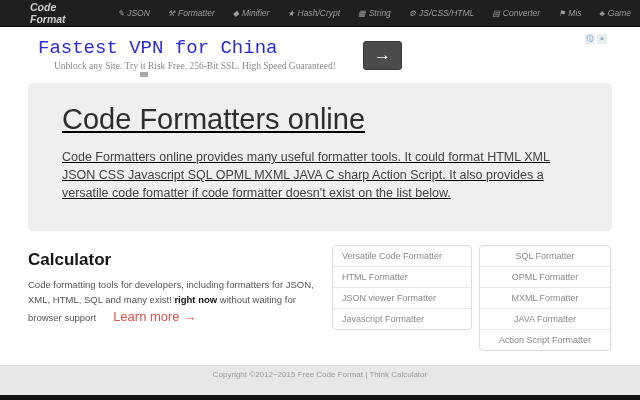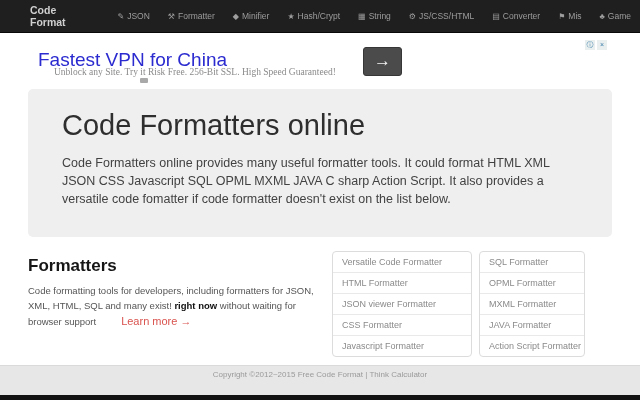--- a/index.html
+++ b/index.html
@@ -8,26 +8,27 @@
     font-family:"Liberation Sans", sans-serif;
     background:#fff;
     position:relative;
     overflow:hidden;
     display:flex;
     flex-direction:column;
   }
 
   
   .navbar {
-    height:33px;
+    height:27px;
     background:#1f1f1f;
     border-bottom:1px solid #090909;
     display:flex;
     align-items:center;
     flex-shrink:0;
+    font-style:italic;
   }
   .brand {
     color:#cfcfcf;
     font-size:10.5px;
     font-weight:bold;
     margin-left:30px;
     margin-right:18px;
     text-decoration:none;
     cursor:pointer;
   }
@@ -46,22 +47,22 @@
 
   
   .ad-banner {
     position:relative;
     height:56px;
     background:#ffffff;
     flex-shrink:0;
   }
   .ad-title {
     position:absolute;
-    left:38px; top:16px;
-    font-family:Liberation Sans, sans-serif;
+    left:38px; top:10px;
+    font-family:Liberation Mono, monospace;
     font-size:19px;
     color:#2b2bd0;
     cursor:pointer;
   }
   .ad-subtitle {
     position:absolute;
     left:54px; top:34px;
     font-family:"Liberation Serif", serif;
     font-size:9.5px;
     color:#8a8a8a;
@@ -104,20 +105,21 @@
   }
 
   
   .jumbotron {
     margin:0 28px;
     height:148px;
     background:#efefef;
     border-radius:5px;
     padding:20px 34px;
     flex-shrink:0;
+    text-decoration:underline;
   }
   .jumbo-title {
     font-size:29px;
     font-weight:normal;
     color:#2e2e2e;
     letter-spacing:0;
   }
   .jumbo-desc {
     margin-top:12px;
     font-size:12.5px;
@@ -143,33 +145,33 @@
     font-size:9.5px;
     line-height:1.55;
     color:#555;
     padding-right:14px;
   }
   .intro-bold { font-weight:bold; color:#111; }
   .learn-more {
     color:#d9534f;
     text-decoration:none;
     cursor:pointer;
-    margin-left:25px;
-    font-size:11px;
+    margin-left:17px;
+    font-size:13px;
   }
 
   .list-group {
     border:1px solid #dcdcdc;
     border-radius:4px;
     background:#fff;
     align-self:flex-start;
     overflow:hidden;
   }
   .list-left  { width:140px; margin-left:2px; }
-  .list-right { width:106px; margin-left:7px; }
+  .list-right { width:132px; margin-left:7px;text-align:center; }
   .list-item {
     display:block;
     padding:5px 9px;
     font-size:9px;
     color:#8a8a8a;
     text-decoration:none;
     border-bottom:1px solid #e9e9e9;
     cursor:pointer;
     white-space:nowrap;
   }
@@ -250,29 +252,28 @@
   <div class="carousel-dot"></div>
 </div>
 
 <div class="jumbotron">
   <h1 class="jumbo-title">Code Formatters online</h1>
   <p class="jumbo-desc">Code Formatters online provides many useful formatter tools. It could format HTML XML JSON CSS Javascript SQL OPML MXML JAVA C sharp Action Script. It also provides a versatile code fomatter if code formatter doesn't exist on the list below.</p>
 </div>
 
 <div class="main-section">
   <div class="intro-col">
-    <h2 class="intro-heading">Formatters</h2>
+    <h2 class="intro-heading">Calculator</h2>
     <p class="intro-text"><span>Code formatting tools for developers, including formatters for JSON, XML, HTML, SQL and many exist! </span><span class="intro-bold">right now</span><span> without waiting for browser support</span><a class="learn-more">Learn more →</a></p>
   </div>
 
   <div class="list-group list-left">
     <a class="list-item">Versatile Code Formatter</a>
     <a class="list-item">HTML Formatter</a>
     <a class="list-item">JSON viewer Formatter</a>
-    <a class="list-item">CSS Formatter</a>
     <a class="list-item">Javascript Formatter</a>
   </div>
 
   <div class="list-group list-right">
     <a class="list-item">SQL Formatter</a>
     <a class="list-item">OPML Formatter</a>
     <a class="list-item">MXML Formatter</a>
     <a class="list-item">JAVA Formatter</a>
     <a class="list-item">Action Script Formatter</a>
   </div>

